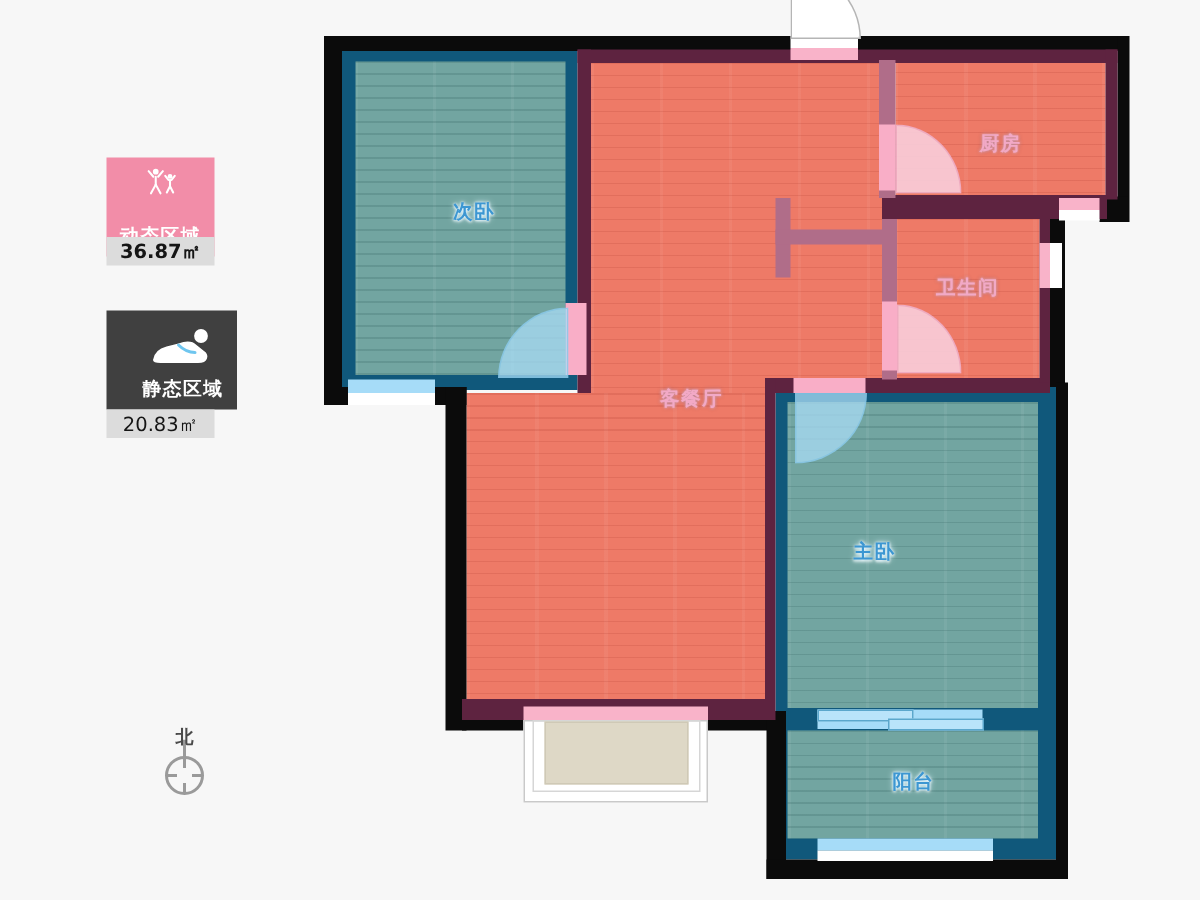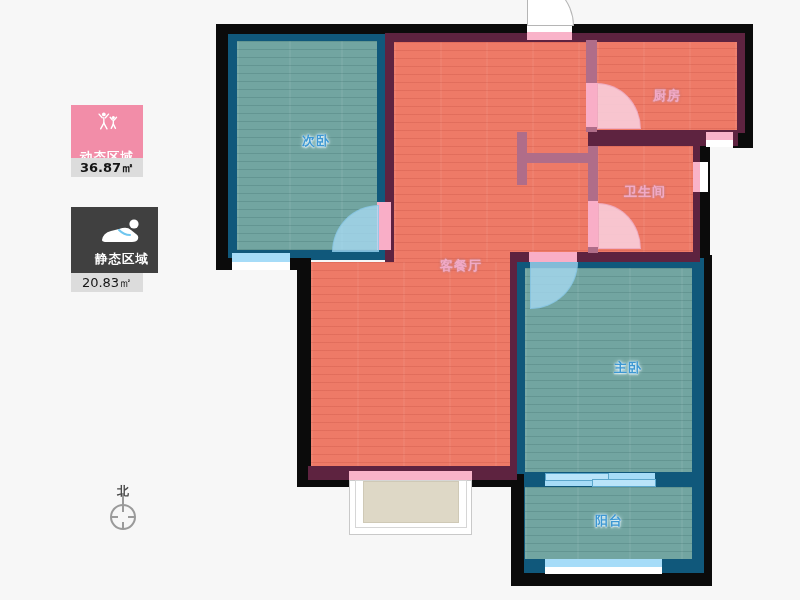--- a/index.html
+++ b/index.html
@@ -178,16 +178,16 @@
 
   <div class="abs win-pink" style="left:349px;top:471px;width:123px;height:9px;"></div>
   <div class="abs porch-outer" style="left:349px;top:480px;width:121px;height:53px;"></div>
   <div class="abs porch-mid" style="left:355px;top:480px;width:110px;height:46px;"></div>
   <div class="abs porch-inner" style="left:363px;top:481px;width:94px;height:40px;"></div>
 
   <div class="room-label label-blue" style="left:305px;top:141px;margin-left:11px;">次卧</div>
   <div class="room-label label-pink" style="left:667px;top:96px;">厨房</div>
   <div class="room-label label-pink" style="left:645px;top:192px;">卫生间</div>
   <div class="room-label label-pink" style="left:461px;top:248px;margin-top:18px;">客餐厅</div>
-  <div class="room-label label-blue" style="left:628px;top:368px;">主卧</div>
+  <div class="room-label label-blue" style="left:583px;top:368px;">主卧</div>
   <div class="room-label label-blue" style="left:609px;top:521px;">阳台</div>
 
 </div>
 
 </body></html>

